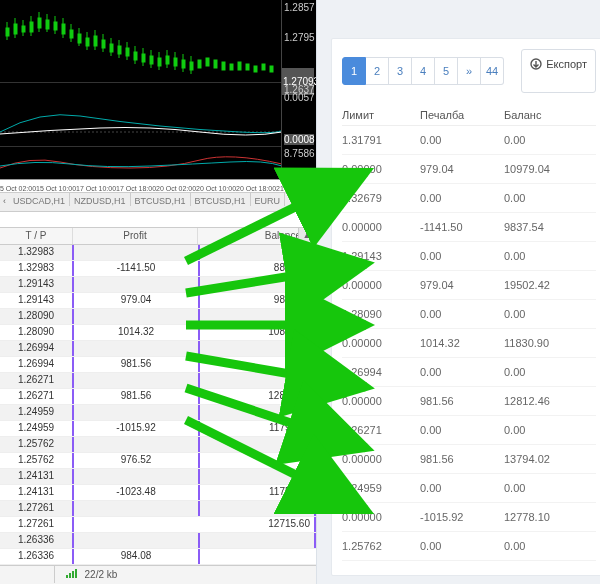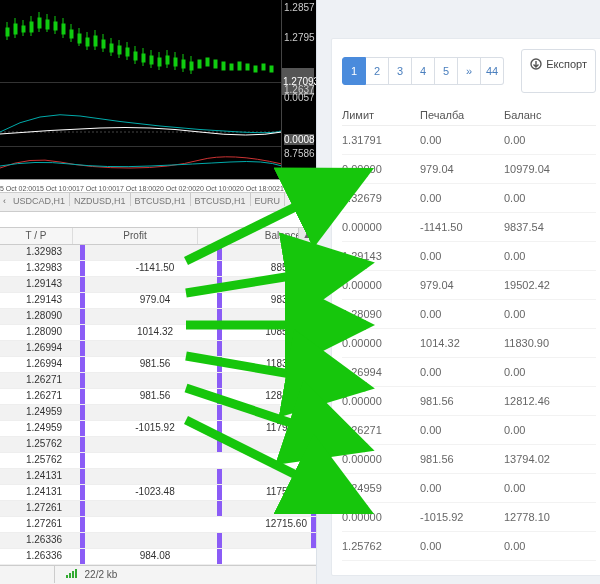--- a/index.html
+++ b/index.html
@@ -25,21 +25,21 @@
   
   .dt{position:absolute;left:0;top:227px;width:316px;height:348px;overflow:hidden}
   .dt-hdr{display:flex;background:#f6f6f6;border-top:1px solid #ccc;border-bottom:1px solid #ccc;height:16px;font-size:10px;color:#555}
   .dt-hdr>div{border-right:1px solid #ddd;padding:2px 4px 0 4px}
   .c-tp{width:64px;text-align:center}
   .c-pr{width:116px;text-align:center}
   .c-bl{flex:1;text-align:right;padding-right:24px}
   .dt-body{height:332px;overflow:hidden}
   .dt-row{display:flex;height:15px;font-size:10px;border-bottom:1px solid #eee}
   .dt-row:nth-child(odd){background:#f2f2f2}
-  .dt-row>div{padding:1px 4px 0 12px;border-right:5px solid #8b5cf6}
+  .dt-row>div{padding:1px 4px 0 4px;border-right:2px solid #8b5cf6}
   .scroll-btn{position:absolute;right:0;width:16px;height:16px;background:#e8e8e8;border:1px solid #ccc;text-align:center;font-size:9px;color:#666;line-height:14px}
   
   .status{position:absolute;left:0;bottom:0;width:316px;height:18px;background:#f4f4f4;border-top:1px solid #ccc;font-size:10px;color:#555}
   .status-tab{display:inline-block;border-right:1px solid #ccc;padding:3px 6px}
   .status-sig{display:inline-block;padding:3px 2px 0 8px}
   .sig-bars{display:inline-block;margin-right:4px}
   .sig-bars span{display:inline-block;width:2px;margin-right:1px;background:#3a3}
   
   .right{position:absolute;left:316px;top:0;width:284px;height:584px;background:#eef1f5;border-left:1px solid #dbe1e8}
   .card{position:absolute;left:14px;top:38px;width:254px;background:#fff;border:1px solid #e5e9ee;border-radius:2px;padding:10px 10px 14px 10px}
@@ -216,21 +216,20 @@
             <div class="c-bl">10851.86</div>
           </div>
           <div class="dt-row">
             <div class="c-tp">1.26994</div>
             <div class="c-pr"></div>
             <div class="c-bl"></div>
           </div>
           <div class="dt-row">
             <div class="c-tp">1.26994</div>
             <div class="c-pr">981.56</div>
-            <div class="c-bl">11833.42</div>
           </div>
           <div class="dt-row">
             <div class="c-tp">1.26271</div>
             <div class="c-pr"></div>
             <div class="c-bl"></div>
           </div>
           <div class="dt-row">
             <div class="c-tp">1.26271</div>
             <div class="c-pr">981.56</div>
             <div class="c-bl">12814.98</div>
@@ -245,20 +244,21 @@
             <div class="c-pr">-1015.92</div>
             <div class="c-bl">11799.06</div>
           </div>
           <div class="dt-row">
             <div class="c-tp">1.25762</div>
             <div class="c-pr"></div>
             <div class="c-bl"></div>
           </div>
           <div class="dt-row">
             <div class="c-tp">1.25762</div>
+            <div class="c-pr">976.52</div>
           </div>
           <div class="dt-row">
             <div class="c-tp">1.24131</div>
             <div class="c-pr"></div>
             <div class="c-bl"></div>
           </div>
           <div class="dt-row">
             <div class="c-tp">1.24131</div>
             <div class="c-pr">-1023.48</div>
             <div class="c-bl">11752.10</div>

